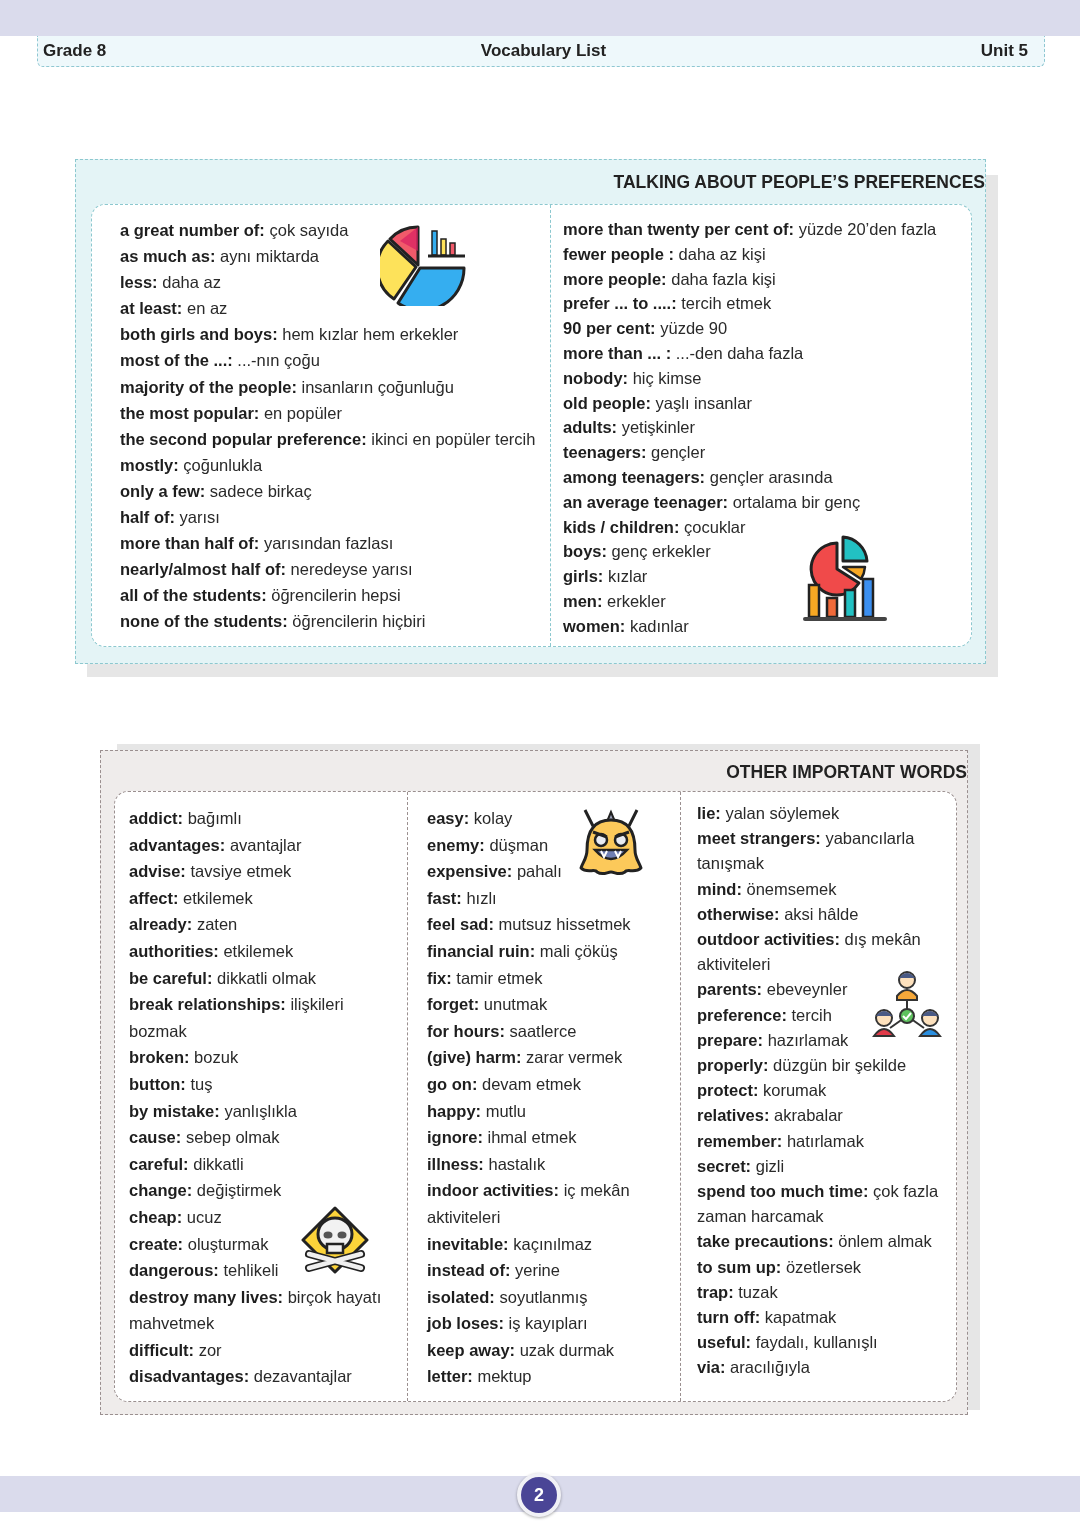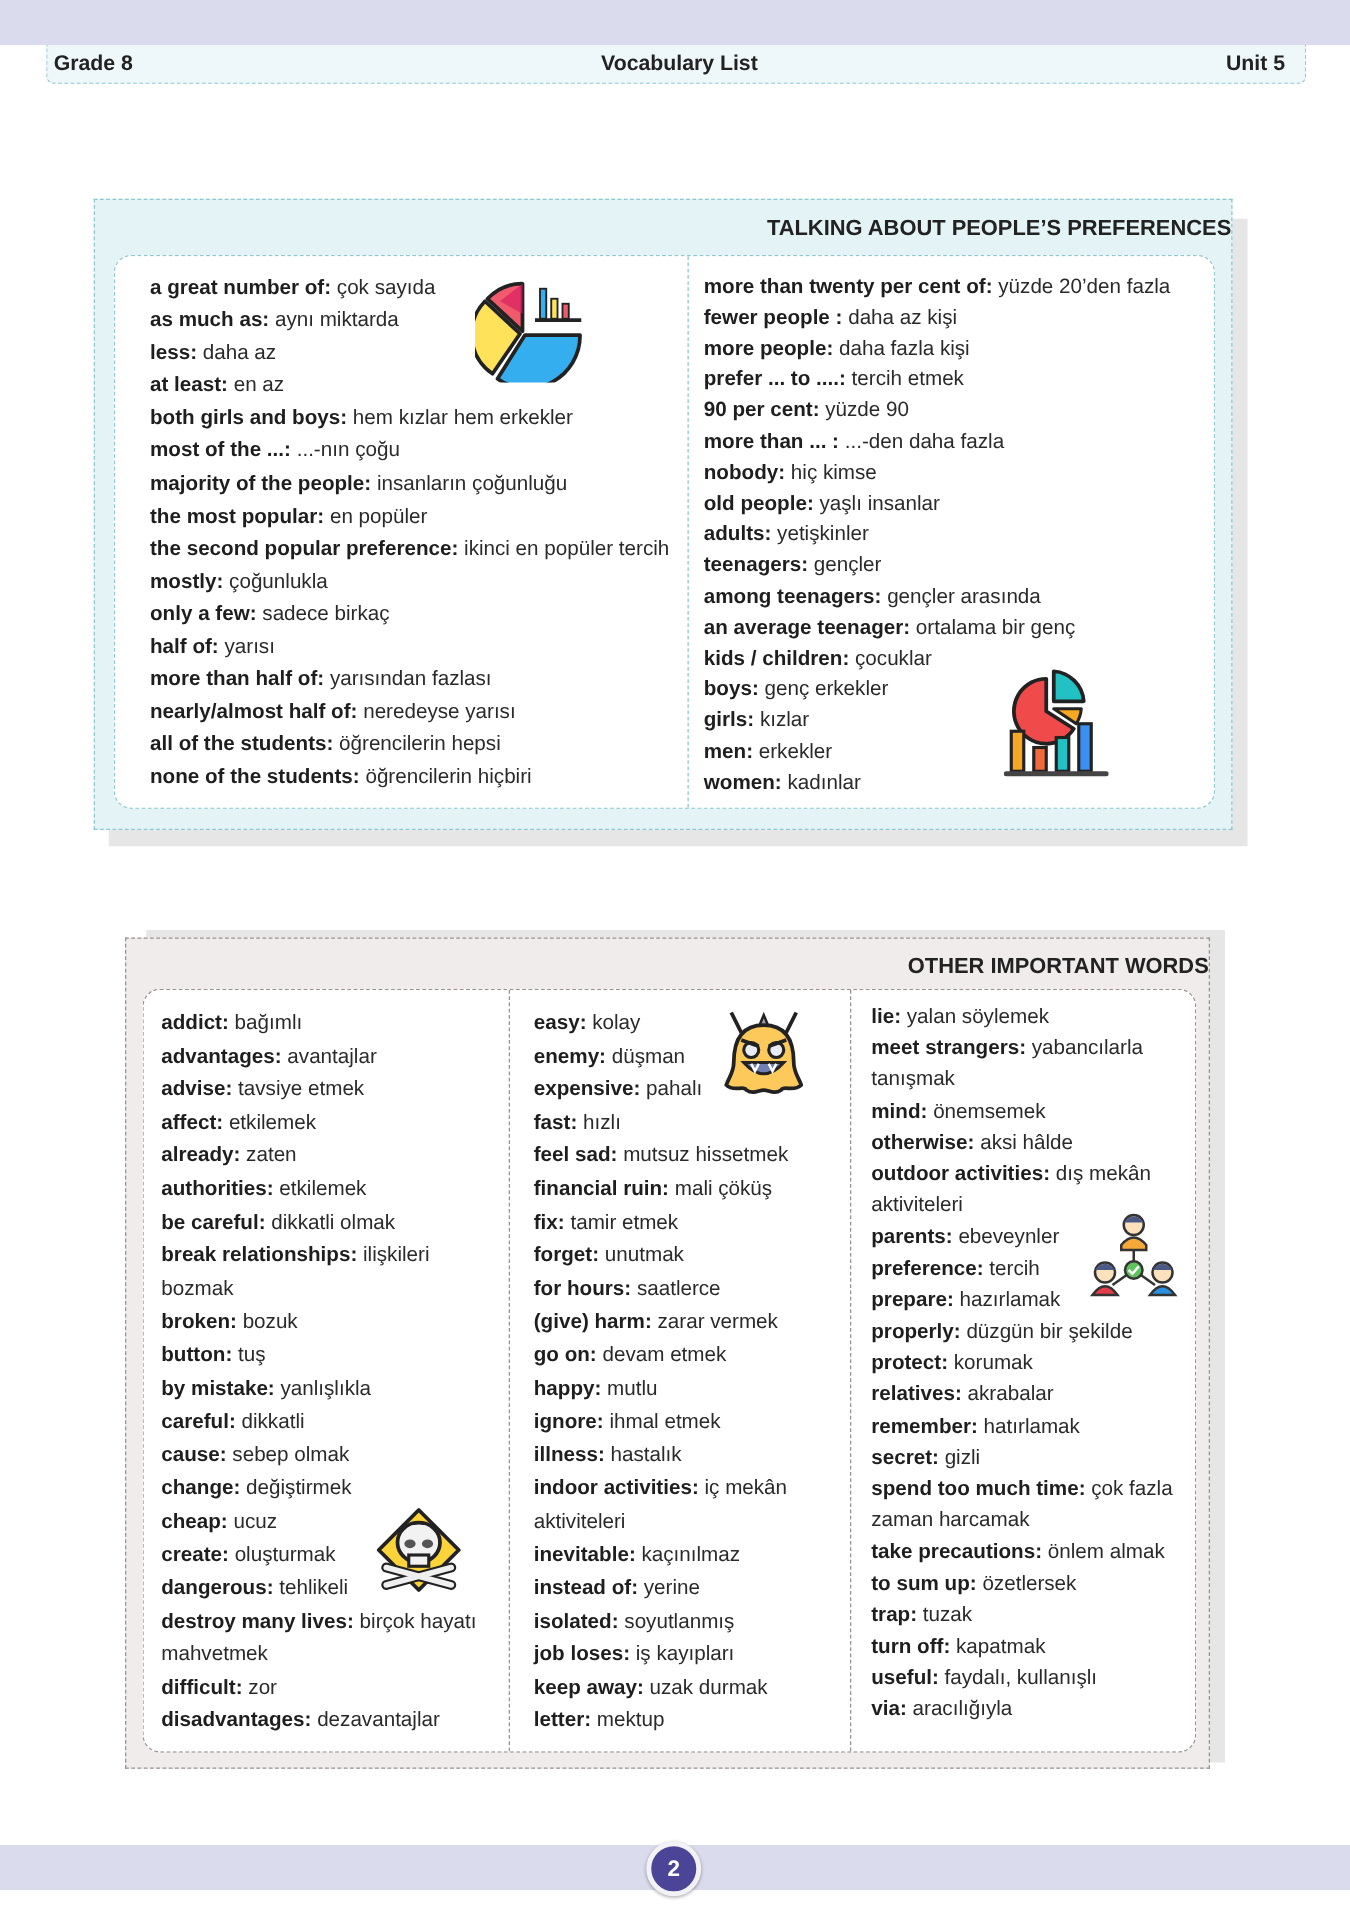--- a/index.html
+++ b/index.html
@@ -142,22 +142,22 @@
             <div><b>advantages:</b> <span>avantajlar</span></div>
             <div><b>advise:</b> <span>tavsiye etmek</span></div>
             <div><b>affect:</b> <span>etkilemek</span></div>
             <div><b>already:</b> <span>zaten</span></div>
             <div><b>authorities:</b> <span>etkilemek</span></div>
             <div><b>be careful:</b> <span>dikkatli olmak</span></div>
             <div><b>break relationships:</b> <span>ilişkileri bozmak</span></div>
             <div><b>broken:</b> <span>bozuk</span></div>
             <div><b>button:</b> <span>tuş</span></div>
             <div><b>by mistake:</b> <span>yanlışlıkla</span></div>
+            <div><b>cause:</b> <span>sebep olmak</span></div>
             <div><b>careful:</b> <span>dikkatli</span></div>
-            <div><b>cause:</b> <span>sebep olmak</span></div>
             <div><b>change:</b> <span>değiştirmek</span></div>
             <div><b>cheap:</b> <span>ucuz</span></div>
             <div><b>create:</b> <span>oluşturmak</span></div>
             <div><b>dangerous:</b> <span>tehlikeli</span></div>
             <div><b>destroy many lives:</b> <span>birçok hayatı mahvetmek</span></div>
             <div><b>difficult:</b> <span>zor</span></div>
             <div><b>disadvantages:</b> <span>dezavantajlar</span></div>
           </div>
       </div>
       <div class="col-div" style="left:292px;"></div>

